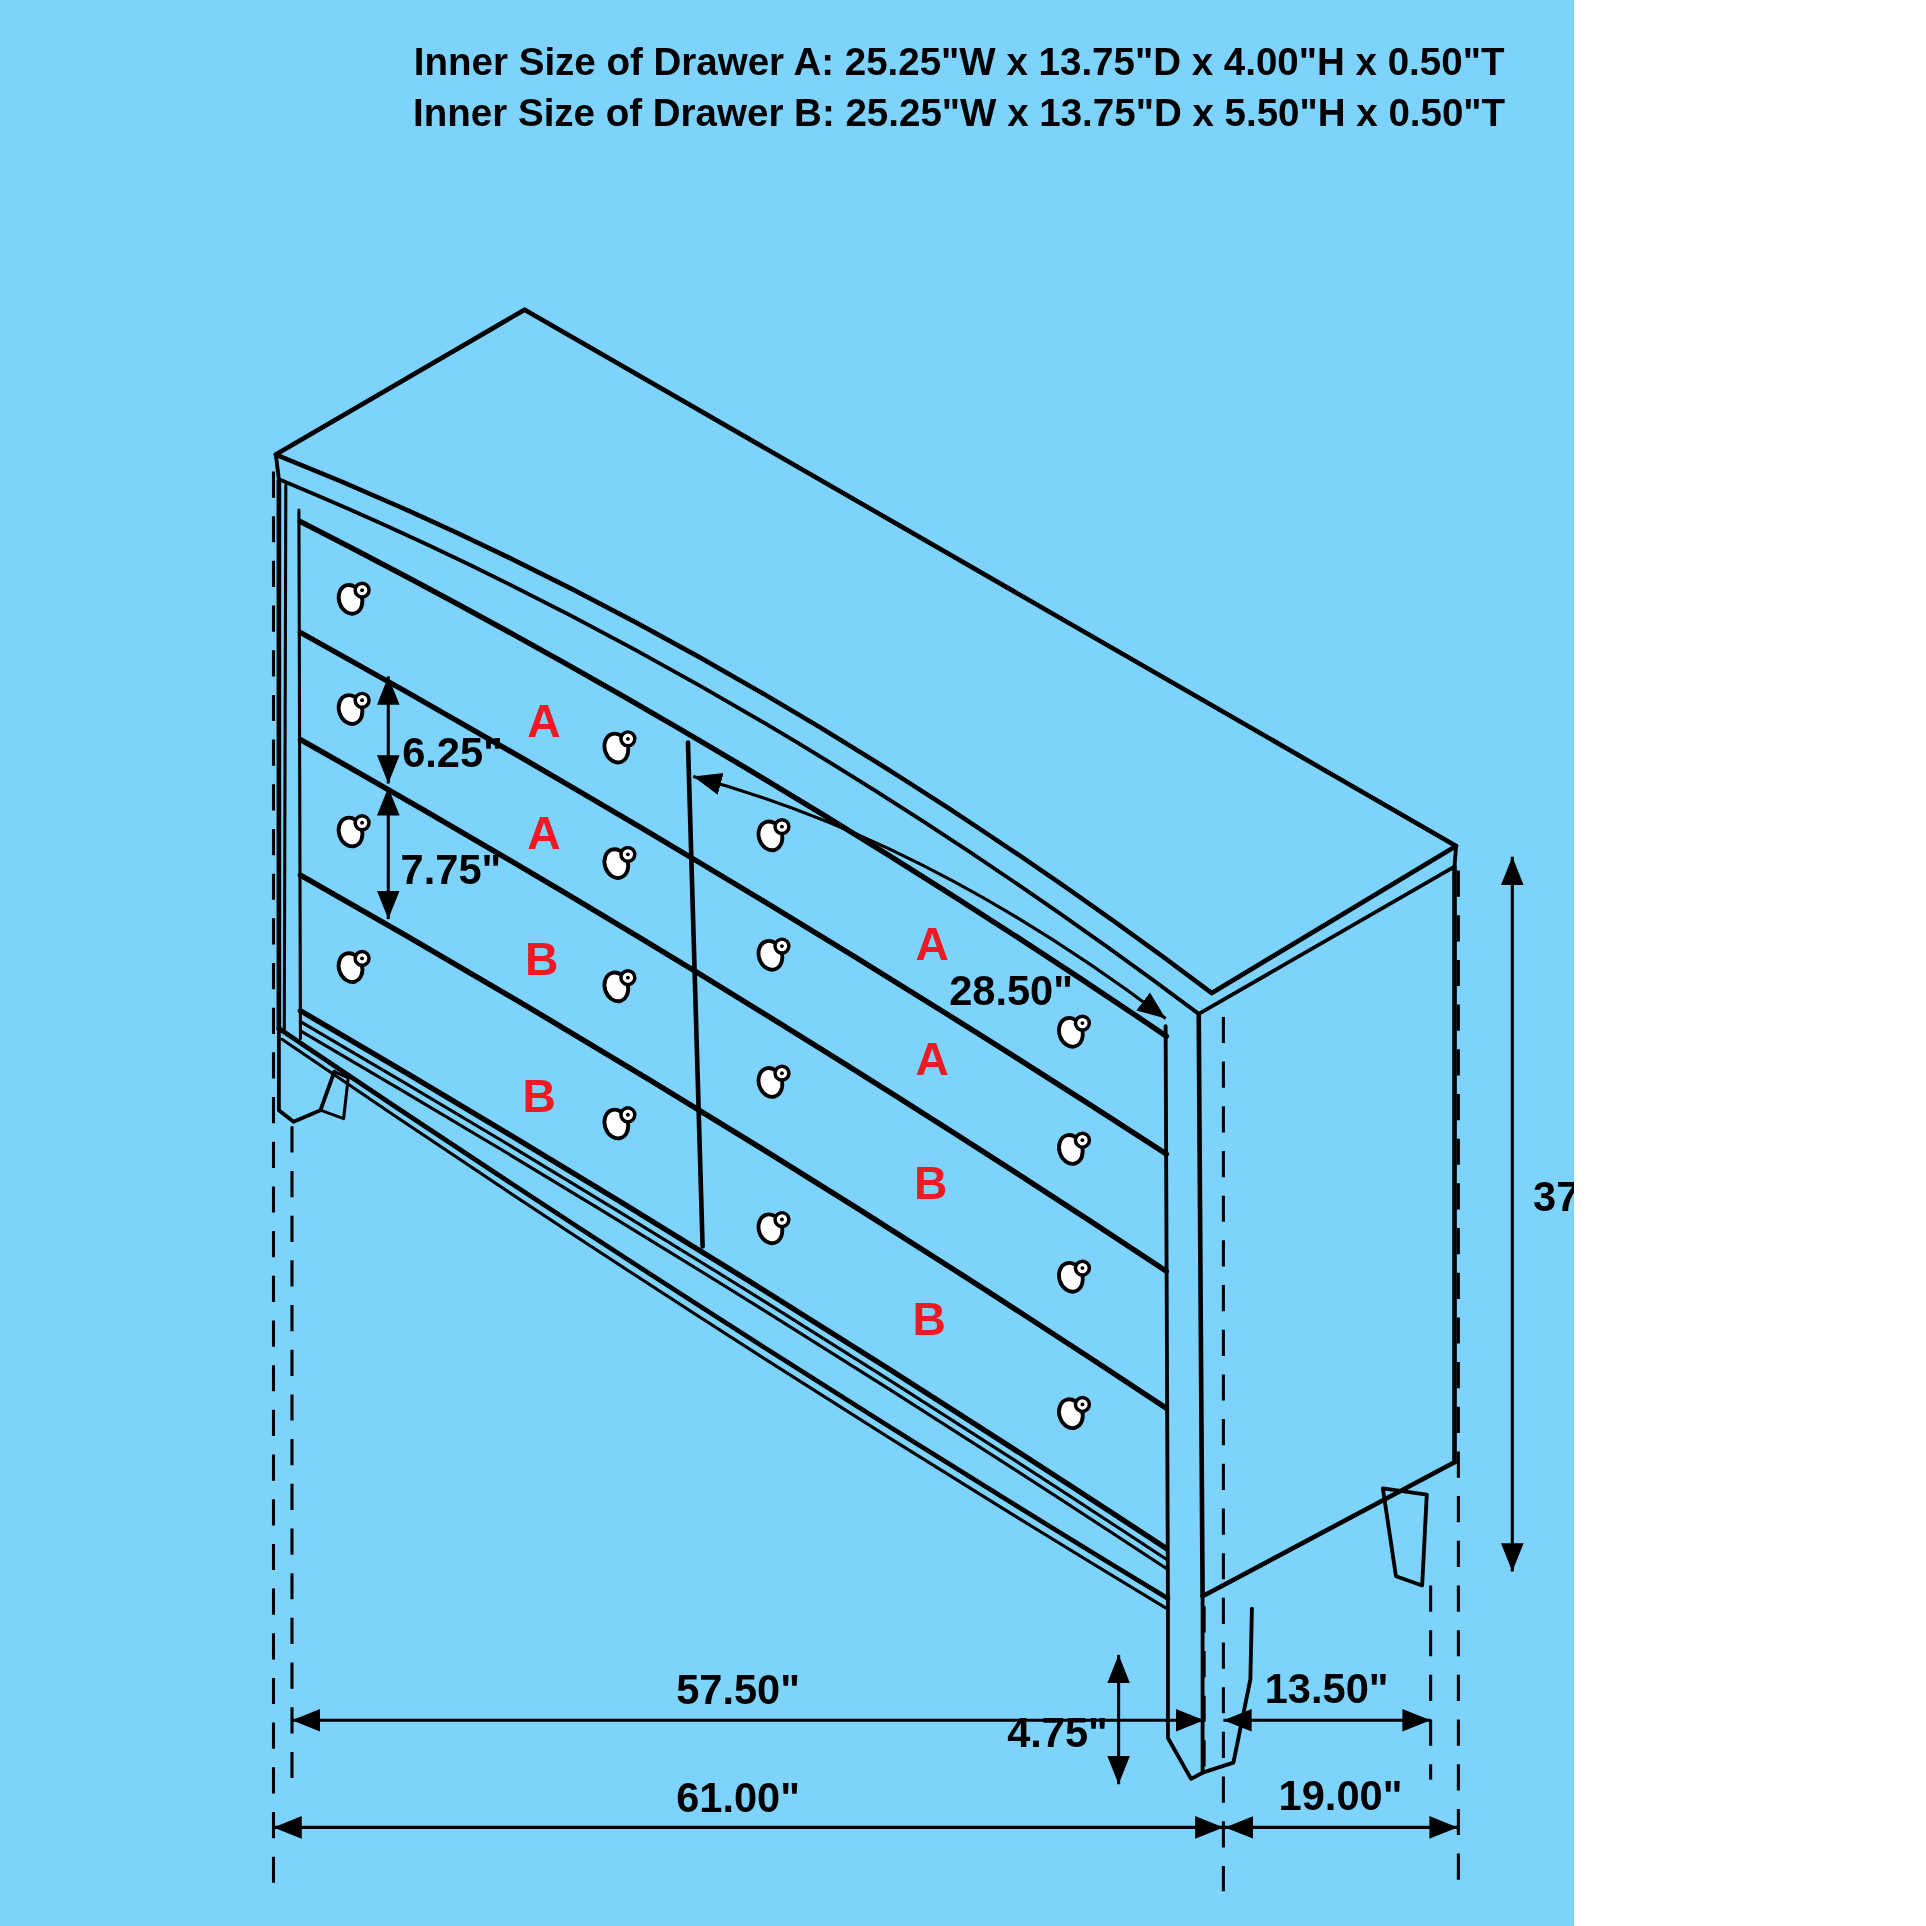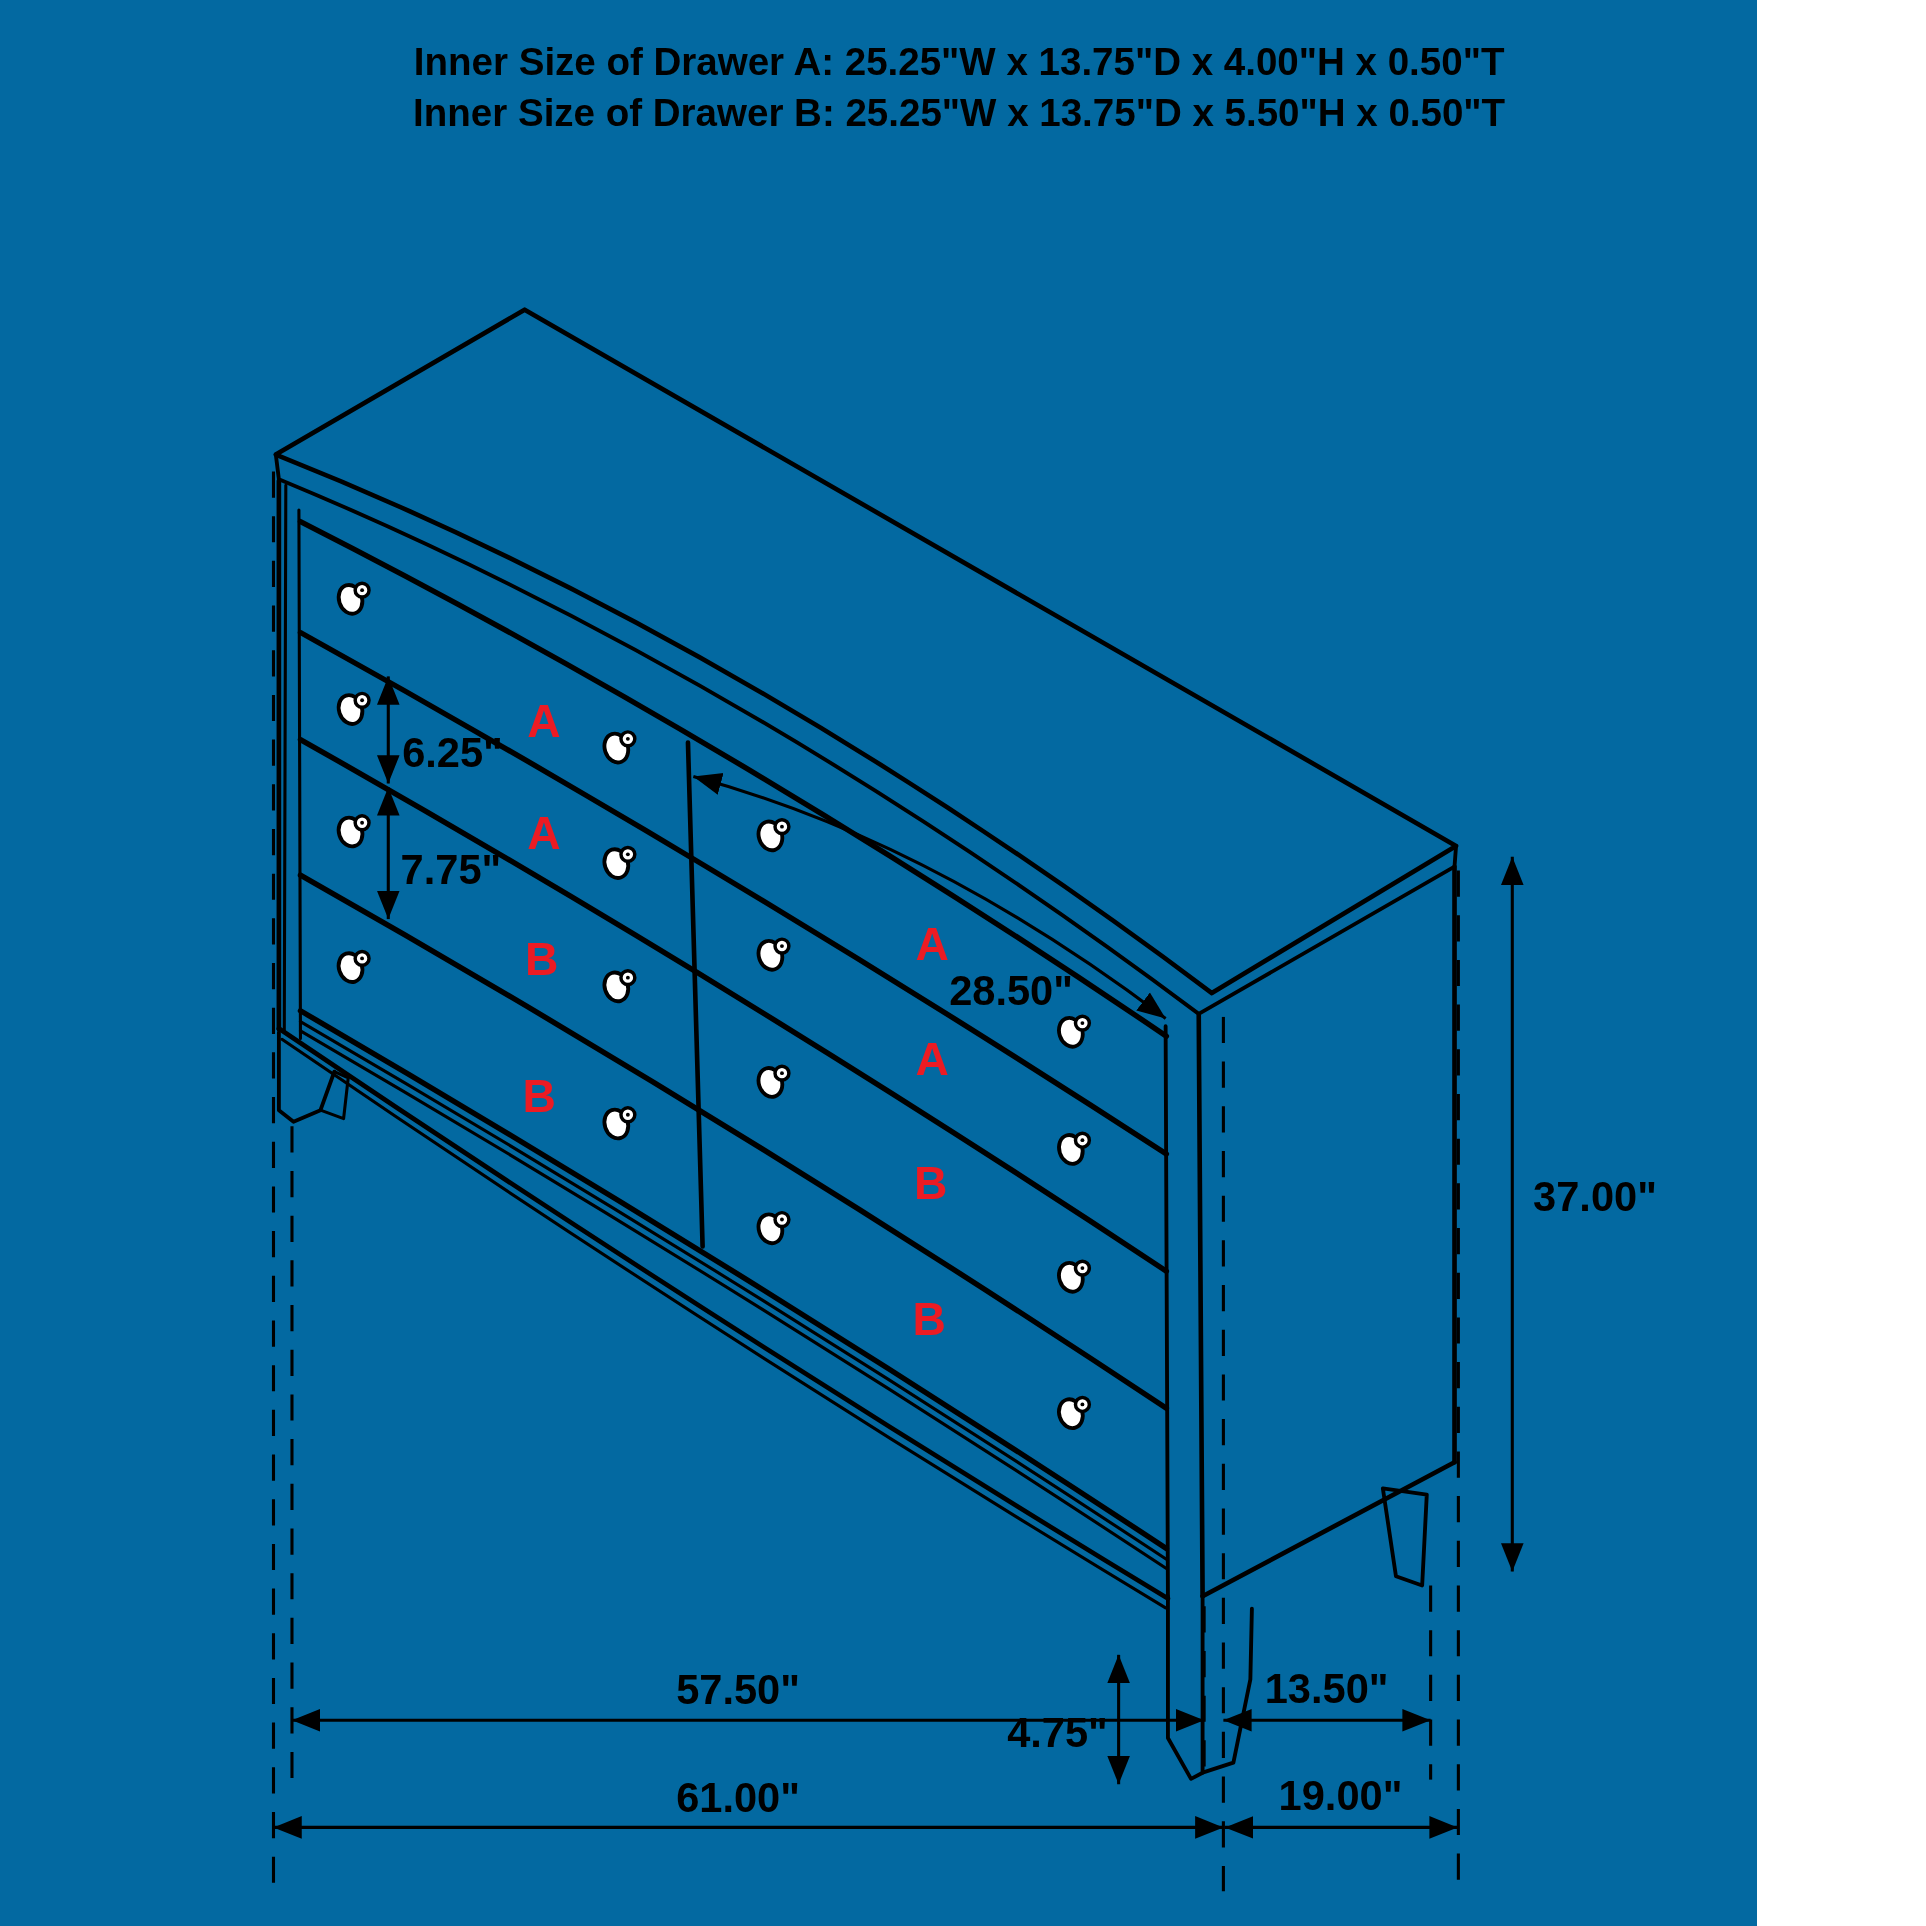--- a/index.html
+++ b/index.html
@@ -5,23 +5,23 @@
   html, body {
     margin: 0;
     padding: 0;
     background: #ffffff;
     width: 1926px;
     height: 1926px;
     font-family: "Liberation Sans", "DejaVu Sans", sans-serif;
   }
   .stage {
     position: relative;
-    width: 1757px;
+    width: 1574px;
     height: 1926px;
-    background: #0369a1;
+    background: #7dd3fc;
     overflow: hidden;
   }
   svg { display: block; }
   text { font-family: "Liberation Sans", "DejaVu Sans", sans-serif; }
   .title-text   { font-size: 50px; font-weight: bold; fill: #000; }
   .dim-text     { font-size: 54px; font-weight: bold; fill: #000; }
   .drawer-text  { font-size: 60px; font-weight: bold; }
 </style>
 </head>
 <body>

